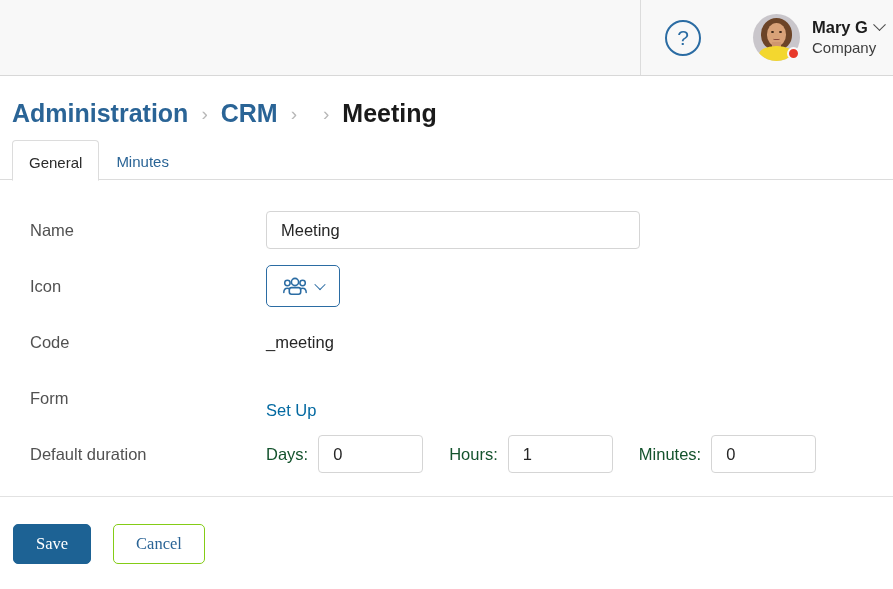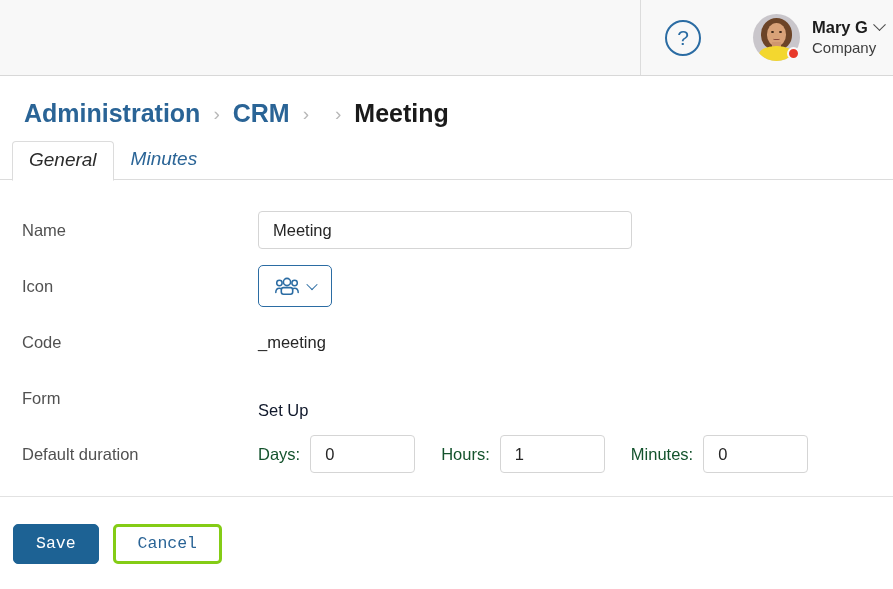--- a/index.html
+++ b/index.html
@@ -142,21 +142,21 @@
     transform: rotate(45deg) translate(-2px,-2px);
   }
   .user-company {
     color: #3d3d3d;
     font-size: 15px;
     margin-top: 2px;
   }
 
   
   .breadcrumb {
-    padding: 22px 0 0 24px;
+    padding: 22px 0 0 12px;
     display: flex;
     align-items: center;
     font-size: 25px;
     font-weight: bold;
     height: 52px;
     text-align: center;
   }
   .crumb-link {
     color: #2a6496;
     text-decoration: none;
@@ -188,47 +188,46 @@
   .tabbar::after {
     content: "";
     position: absolute;
     left: 0; right: 0; bottom: 0;
     height: 1px;
     background: #dcdcdc;
   }
   .tab {
     position: relative;
     z-index: 2;
-    font-size: 19px;
-    padding: 7px 16px 8px 16px;
+    font-size: 15px;
+    padding: 13px 16px 8px 16px;
     cursor: pointer;
     border: 1px solid transparent;
     border-radius: 4px 4px 0 0;
     color: #2a6496;
     background: transparent;
     line-height: 1.2;
-    font-style: italic;
   }
   .tab.active {
     color: #2b2b2b;
     background: #ffffff;
     border-color: #dcdcdc;
     border-bottom-color: #ffffff;
     margin-bottom: -1px;
   }
 
   
   .form {
     padding: 22px 0 0 0;
   }
   .form-row {
     display: flex;
     align-items: center;
     min-height: 56px;
-    padding-left: 22px;
+    padding-left: 30px;
   }
   .form-label {
     width: 236px;
     flex: 0 0 236px;
     color: #515151;
     font-size: 16.5px;
   }
   .form-field {
     flex: 1;
     display: flex;
@@ -244,21 +243,21 @@
     color: #262626;
     padding: 0 14px;
     outline: none;
   }
   .input-name { width: 374px; }
   .static-value {
     color: #262626;
     font-size: 16.5px;
   }
   .link {
-    color: #0f172a;
+    color: #0369a1;
     font-size: 16.5px;
     text-decoration: none;
     cursor: pointer;
     margin-top: 25px;
   }
 
   
   .icon-picker {
     display: flex;
     align-items: center;
@@ -292,37 +291,38 @@
   
   .footer {
     margin-top: 14px;
     border-top: 1px solid #e2e2e2;
     padding: 27px 0 0 13px;
     display: flex;
     align-items: center;
     gap: 14px;
   }
   .btn {
-    font-family: Liberation Mono, monospace;
+    font-family: Liberation Serif, serif;
     font-size: 16.5px;
     height: 40px;
     padding: 0 22px;
     border-radius: 5px;
     cursor: pointer;
     line-height: 1;
   }
   .btn-primary {
     background: #1d6294;
     color: #ffffff;
     border: 1px solid #1d6294;
   }
   .btn-secondary {
     background: #ffffff;
     color: #2a6496;
-    border: 3px solid #84cc16;
+    border: 1px solid #84cc16;
+    margin-left: 8px;
   }
 </style>
 </head>
 <body>
 
 <div class="topbar">
   <div class="topbar-left"></div>
   <div class="topbar-right">
 
     <div class="help-btn">?</div>

